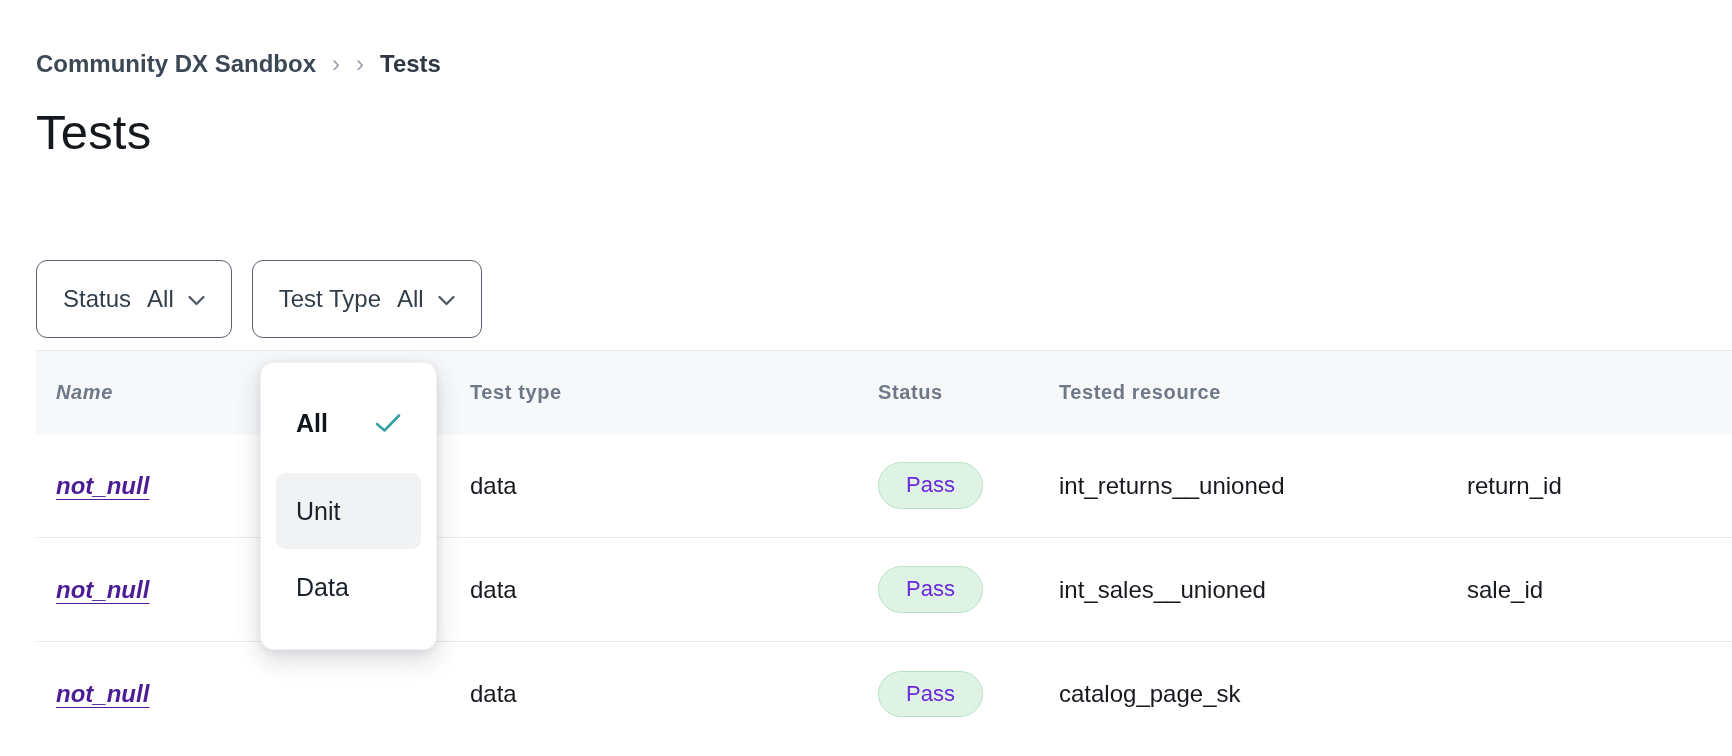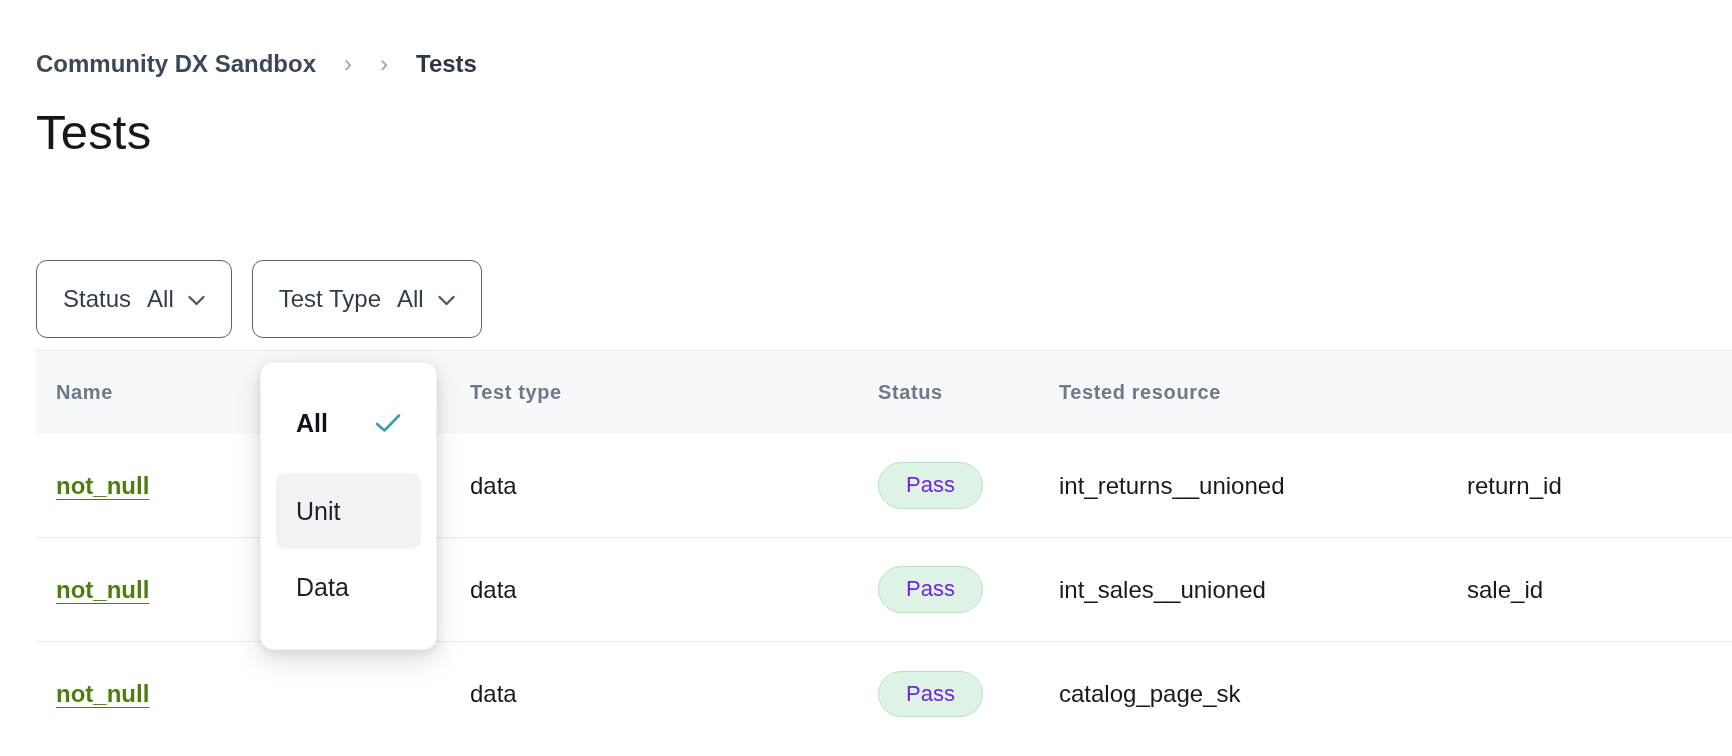--- a/index.html
+++ b/index.html
@@ -8,21 +8,21 @@
     background: #ffffff;
     font-family: "Liberation Sans", sans-serif;
     overflow: hidden;
     position: relative;
     color: #16191e;
   }
 
   
   .breadcrumb {
     margin: 50px 0 0 36px;
-    display: flex; align-items: center; gap: 28px;
+    display: flex; align-items: center; gap: 16px;
     font-size: 24px; font-weight: 700; color: #3d4856;
   }
   .breadcrumb .sep { color: #9ba5af; font-weight: 400; font-size: 24px; line-height: 1; }
   .breadcrumb .crumb { cursor: pointer; }
   .breadcrumb .crumb.current { color: #2e3742; cursor: default; }
 
   
   .page-title {
     margin: 26px 0 0 36px;
     font-size: 49px; font-weight: 500; color: #15191e;
@@ -62,24 +62,24 @@
     display: grid;
     grid-template-columns: 434px 408px 181px 408px 1fr;
     align-items: center;
     height: 104px;
     border-bottom: 1px solid #e8eaed;
     font-size: 24px; color: #16191e;
     background: #fff;
   }
   .t-row:last-child { border-bottom: none; }
   .cell { padding-right: 16px; white-space: nowrap; overflow: hidden; text-overflow: ellipsis; }
-  .cell.first, .t-head .cell.first { padding-left: 20px; }
+  .cell.first, .t-head .cell.first { padding-left: 20px; font-style: italic; }
 
   .test-link {
-    color: #4d7c0f; font-weight: 700; text-decoration: underline;
+    color: #4c1d95; font-weight: 700; text-decoration: underline;
     text-underline-offset: 5px; text-decoration-thickness: 2px;
     cursor: pointer;
   }
   .badge {
     display: inline-block;
     background: #def3e5; border: 1px solid #b7e2c4; color: #6d28d9;
     border-radius: 26px; padding: 8px 27px;
     font-size: 22px; line-height: 1.3;
   }
 

